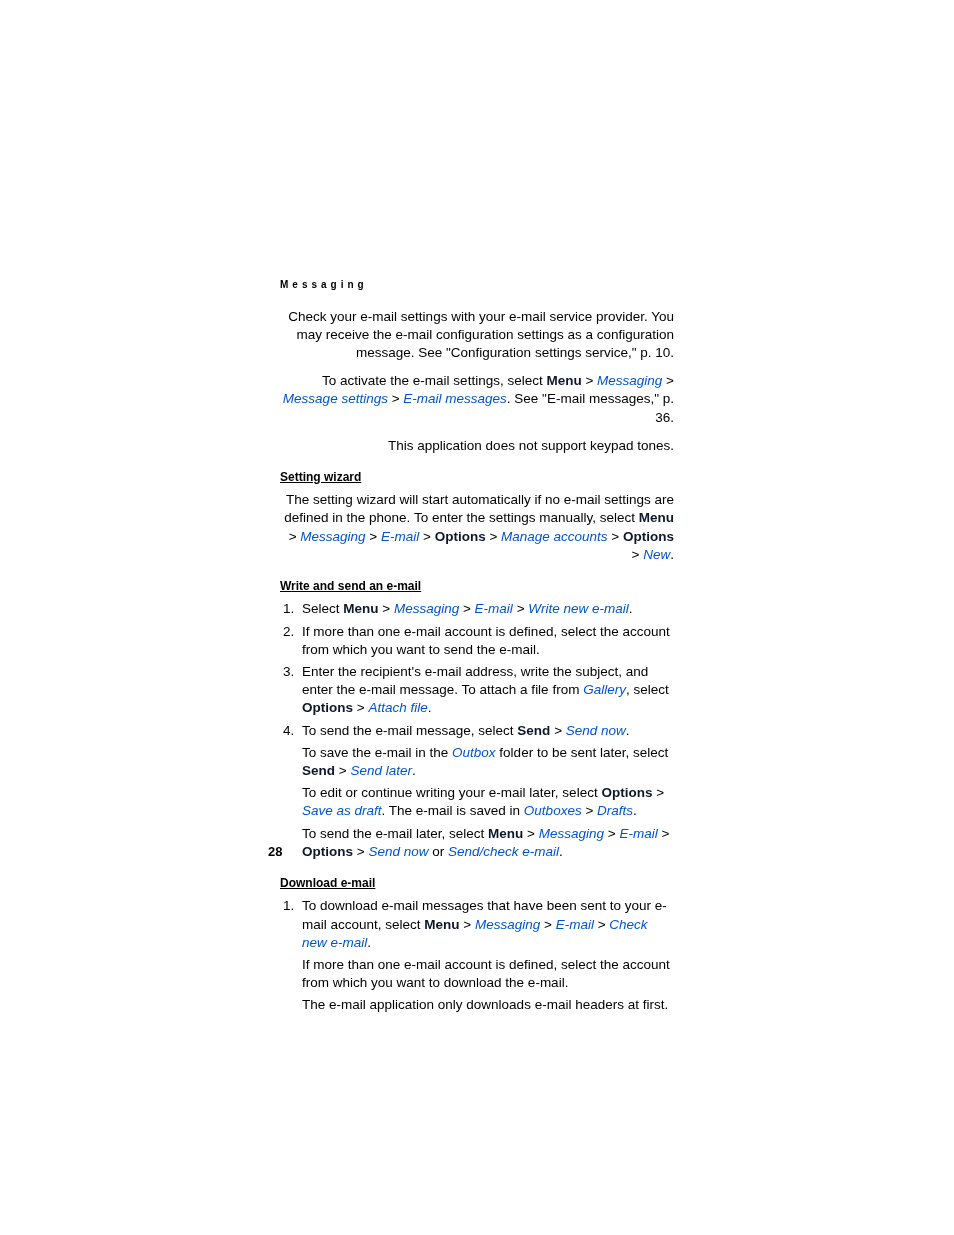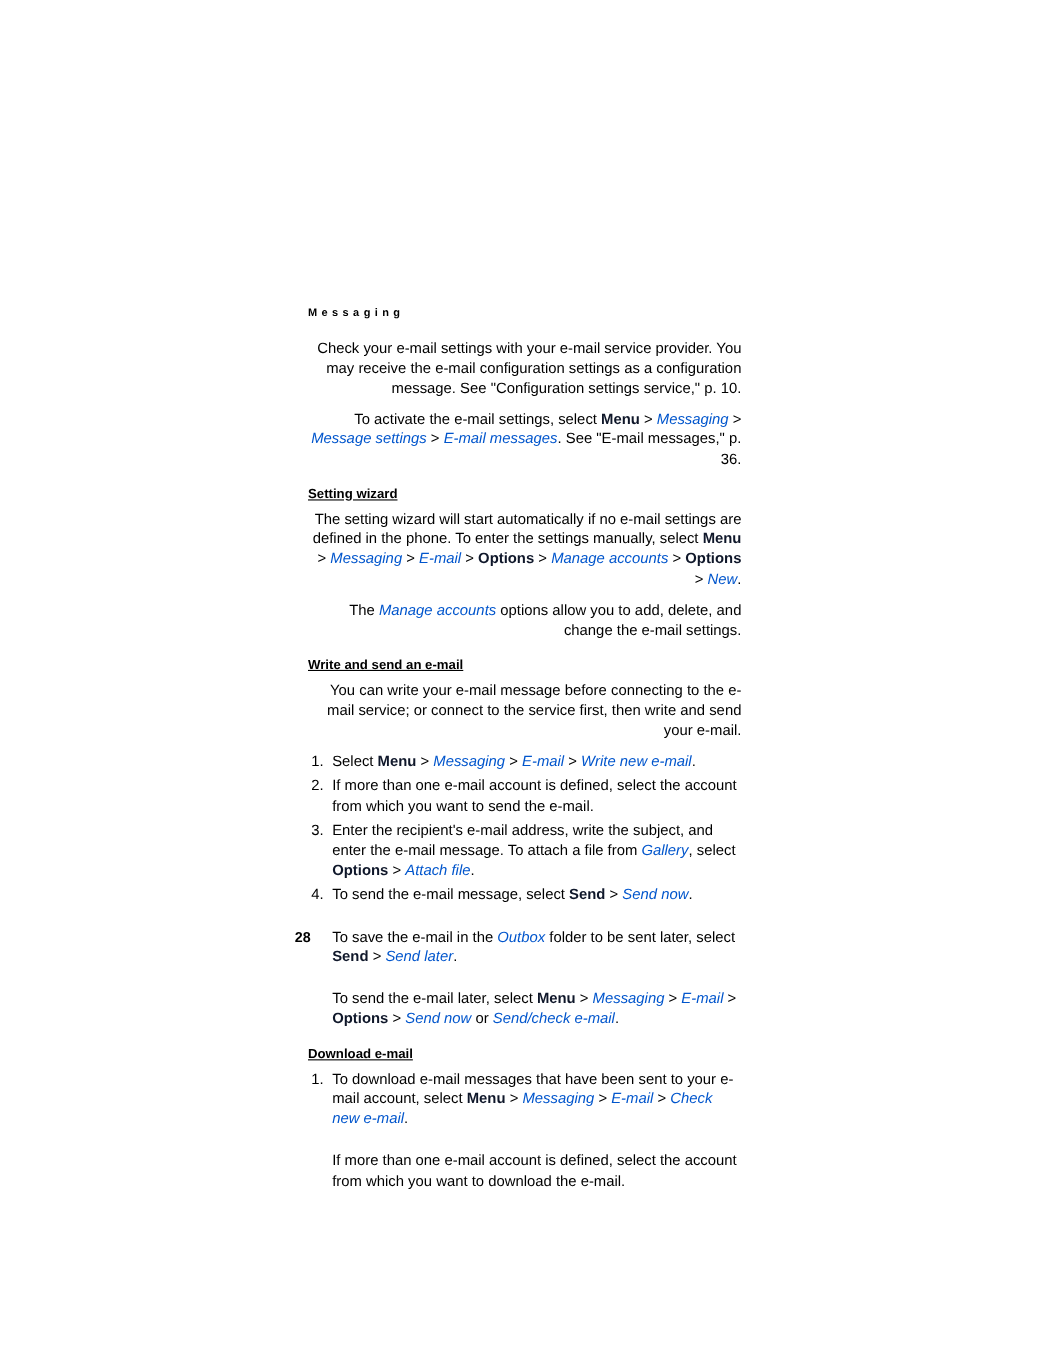--- a/index.html
+++ b/index.html
@@ -45,21 +45,21 @@
   }
   ol {
     margin: 4px 0 10px 0;
     padding-left: 18px;
   }
   ol li {
     padding-left: 4px;
     margin-bottom: 4px;
   }
   .sub {
-    margin-top: 20px;
+    margin-top: 4px;
   }
   .page-number {
     position: absolute;
     left: 268px;
     bottom: 230px;
     font-weight: bold;
     font-size: 13px;
     text-align: right;
   }
 </style>
@@ -69,58 +69,59 @@
 <div class="page">
 
   <div class="section-header">Messaging</div>
 
   <div class="para">Check your e-mail settings with your e-mail service provider. You may receive the e-mail configuration settings as a configuration message. See "Configuration settings service," p. 10.</div>
 
   <div class="para">
     <span>To activate the e-mail settings, select </span><span class="blue-bold">Menu</span><span> &gt; </span><span class="blue-italic">Messaging</span><span> &gt; </span><span class="blue-italic">Message settings</span><span> &gt; </span><span class="blue-italic">E-mail messages</span><span>. See "E-mail messages," p. 36.</span>
   </div>
 
+  <div class="para">This application does not support keypad tones.</div>
 
   <div class="heading">Setting wizard</div>
 
   <div class="para">
     <span>The setting wizard will start automatically if no e-mail settings are defined in the phone. To enter the settings manually, select </span><span class="blue-bold">Menu</span><span> &gt; </span><span class="blue-italic">Messaging</span><span> &gt; </span><span class="blue-italic">E-mail</span><span> &gt; </span><span class="blue-bold">Options</span><span> &gt; </span><span class="blue-italic">Manage accounts</span><span> &gt; </span><span class="blue-bold">Options</span><span> &gt; </span><span class="blue-italic">New</span><span>.</span>
   </div>
 
-  <div class="para">
-    <span>The </span><span class="blue-italic">Manage accounts</span><span> options allow you to add, delete, and change the e-mail settings.</span>
-  </div>
 
   <div class="heading">Write and send an e-mail</div>
 
-  <div class="para">You can write your e-mail message before connecting to the e-mail service; or connect to the service first, then write and send your e-mail.</div>
 
   <ol>
     <li>
       <span>Select </span><span class="blue-bold">Menu</span><span> &gt; </span><span class="blue-italic">Messaging</span><span> &gt; </span><span class="blue-italic">E-mail</span><span> &gt; </span><span class="blue-italic">Write new e-mail</span><span>.</span>
     </li>
     <li>If more than one e-mail account is defined, select the account from which you want to send the e-mail.</li>
     <li>
       <span>Enter the recipient's e-mail address, write the subject, and enter the e-mail message. To attach a file from </span><span class="blue-italic">Gallery</span><span>, select </span><span class="blue-bold">Options</span><span> &gt; </span><span class="blue-italic">Attach file</span><span>.</span>
     </li>
     <li>
       <span>To send the e-mail message, select </span><span class="blue-bold">Send</span><span> &gt; </span><span class="blue-italic">Send now</span><span>.</span>
       <div class="sub">
         <span>To save the e-mail in the </span><span class="blue-italic">Outbox</span><span> folder to be sent later, select </span><span class="blue-bold">Send</span><span> &gt; </span><span class="blue-italic">Send later</span><span>.</span>
       </div>
       <div class="sub">
+        <span>To edit or continue writing your e-mail later, select </span><span class="blue-bold">Options</span><span> &gt; </span><span class="blue-italic">Save as draft</span><span>. The e-mail is saved in </span><span class="blue-italic">Outboxes</span><span> &gt; </span><span class="blue-italic">Drafts</span><span>.</span>
+      </div>
+      <div class="sub">
         <span>To send the e-mail later, select </span><span class="blue-bold">Menu</span><span> &gt; </span><span class="blue-italic">Messaging</span><span> &gt; </span><span class="blue-italic">E-mail</span><span> &gt; </span><span class="blue-bold">Options</span><span> &gt; </span><span class="blue-italic">Send now</span><span> or </span><span class="blue-italic">Send/check e-mail</span><span>.</span>
       </div>
     </li>
   </ol>
 
   <div class="heading">Download e-mail</div>
 
   <ol>
     <li>
       <span>To download e-mail messages that have been sent to your e-mail account, select </span><span class="blue-bold">Menu</span><span> &gt; </span><span class="blue-italic">Messaging</span><span> &gt; </span><span class="blue-italic">E-mail</span><span> &gt; </span><span class="blue-italic">Check new e-mail</span><span>.</span>
       <div class="sub">If more than one e-mail account is defined, select the account from which you want to download the e-mail.</div>
+      <div class="sub">The e-mail application only downloads e-mail headers at first.</div>
     </li>
   </ol>
 
   <div class="page-number">28</div>
 
 </div>
 
 </body></html>

